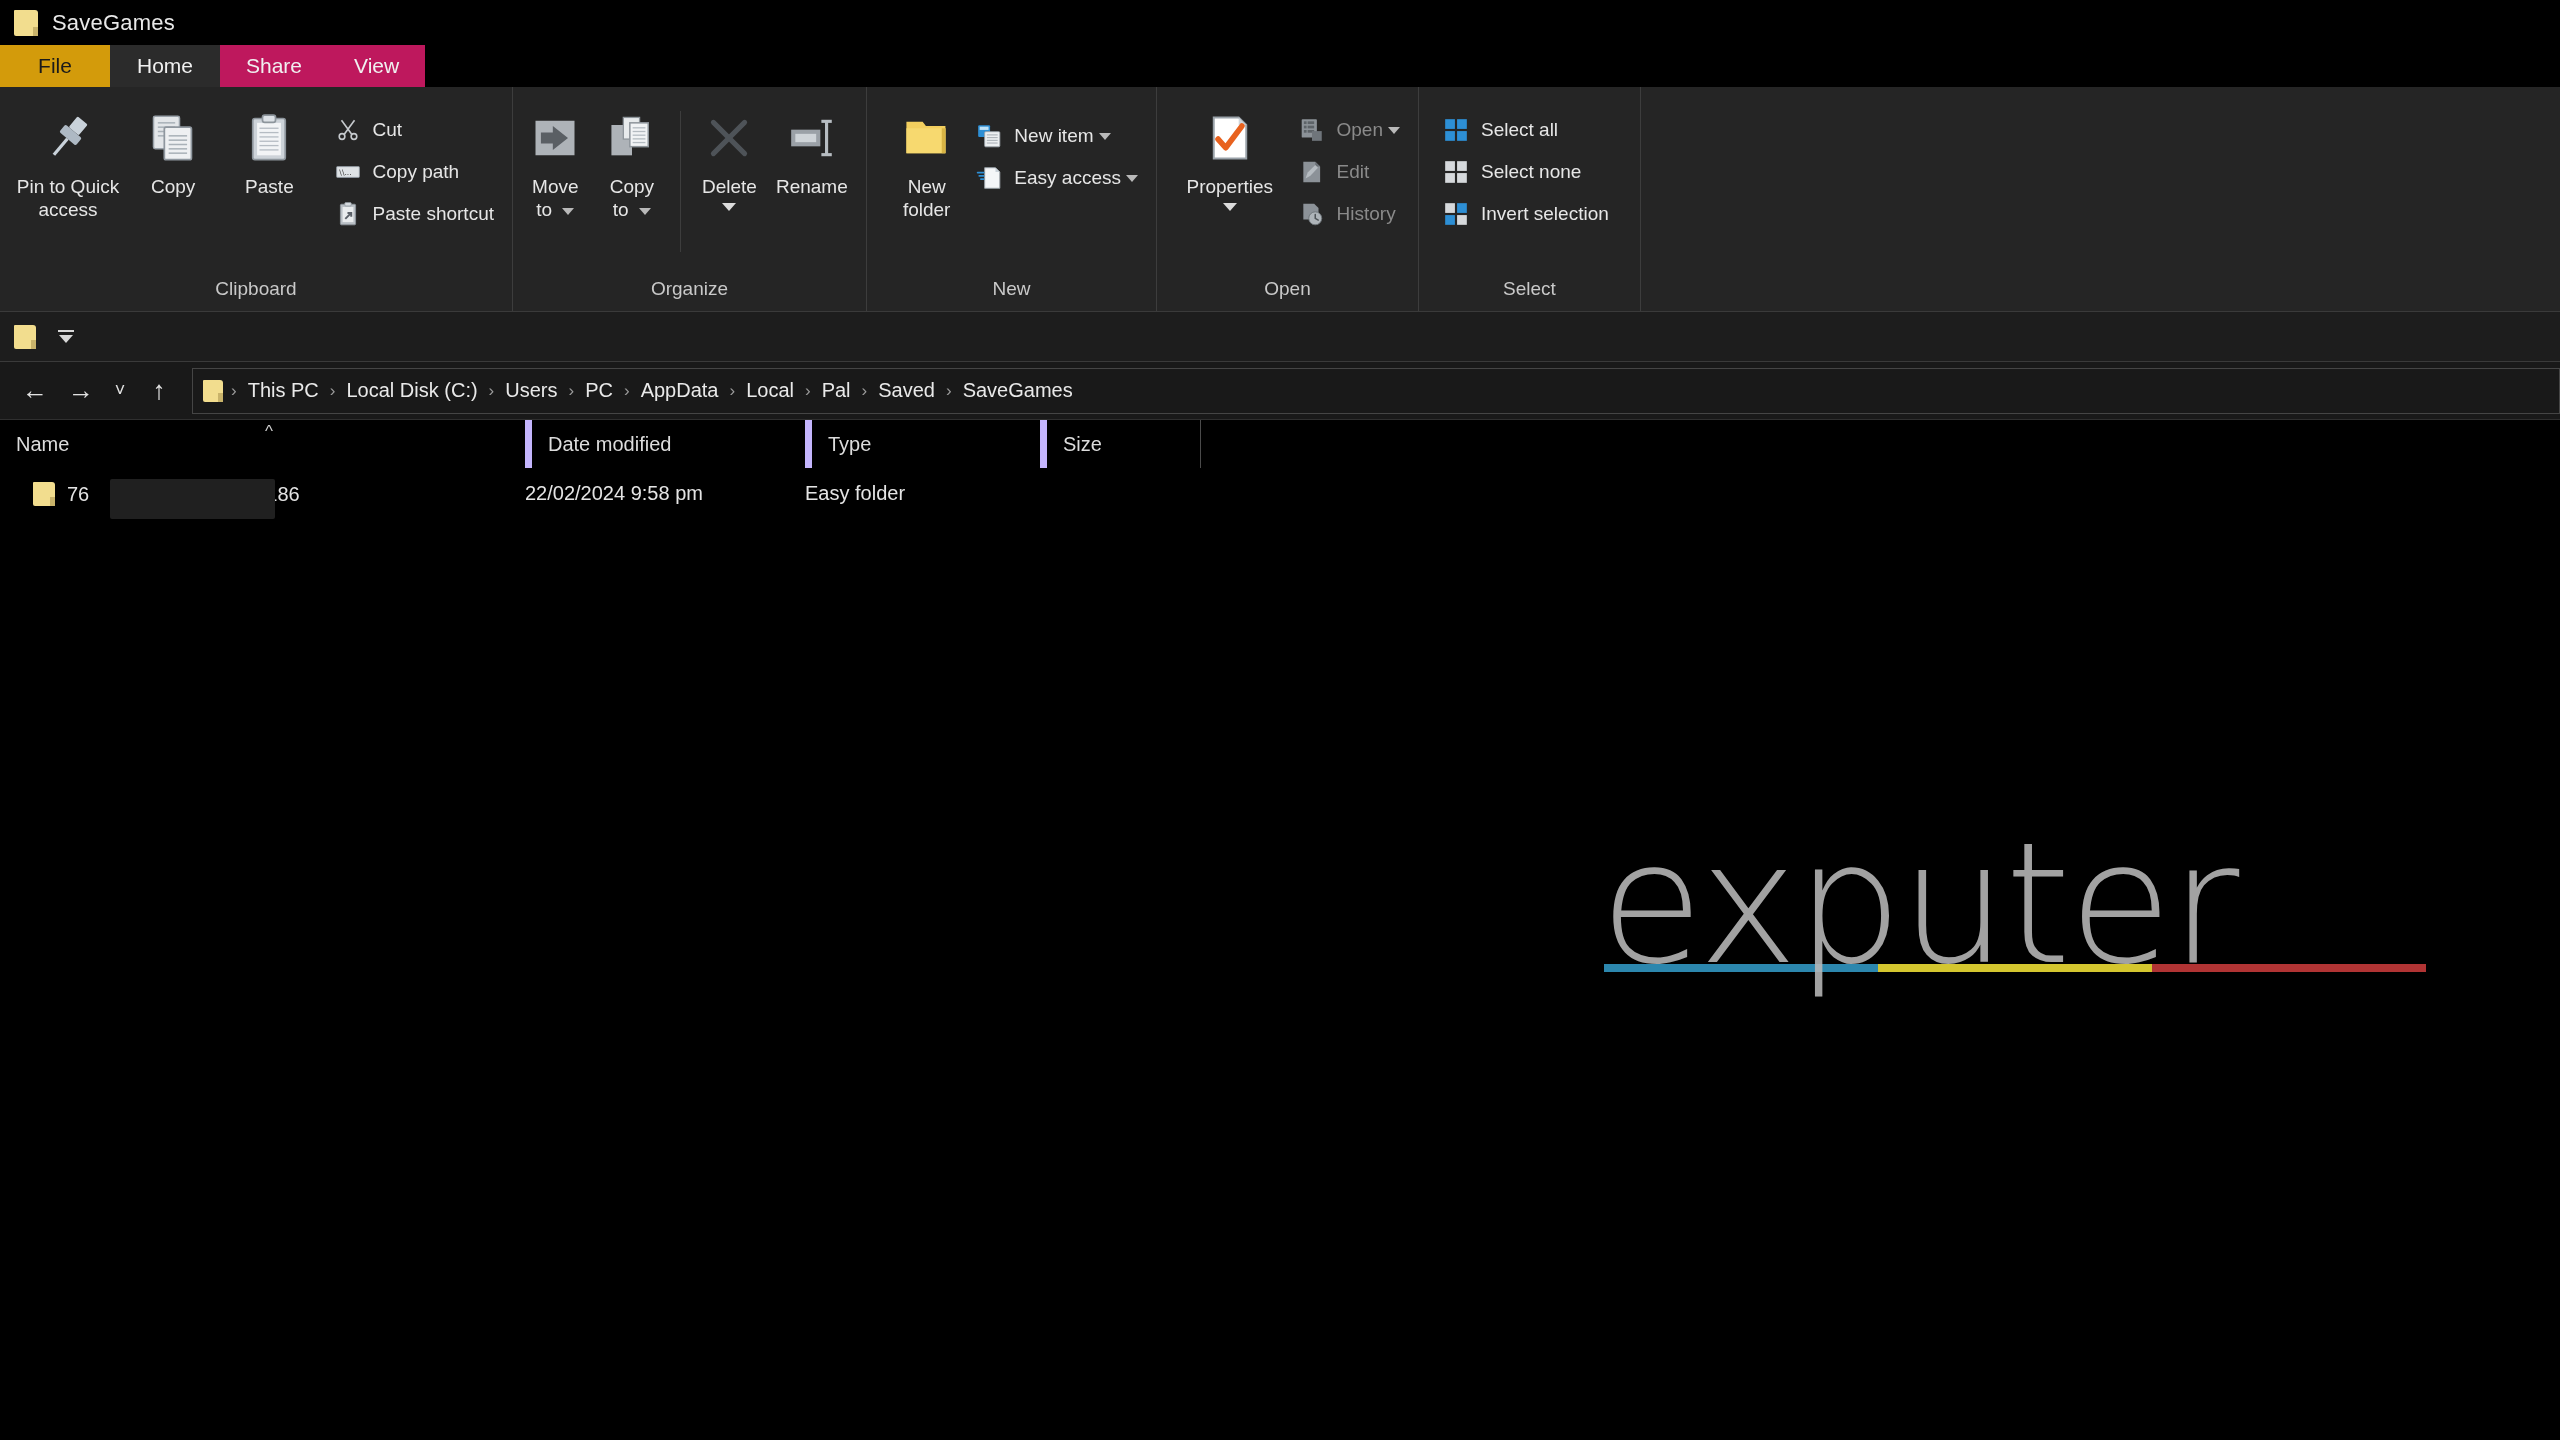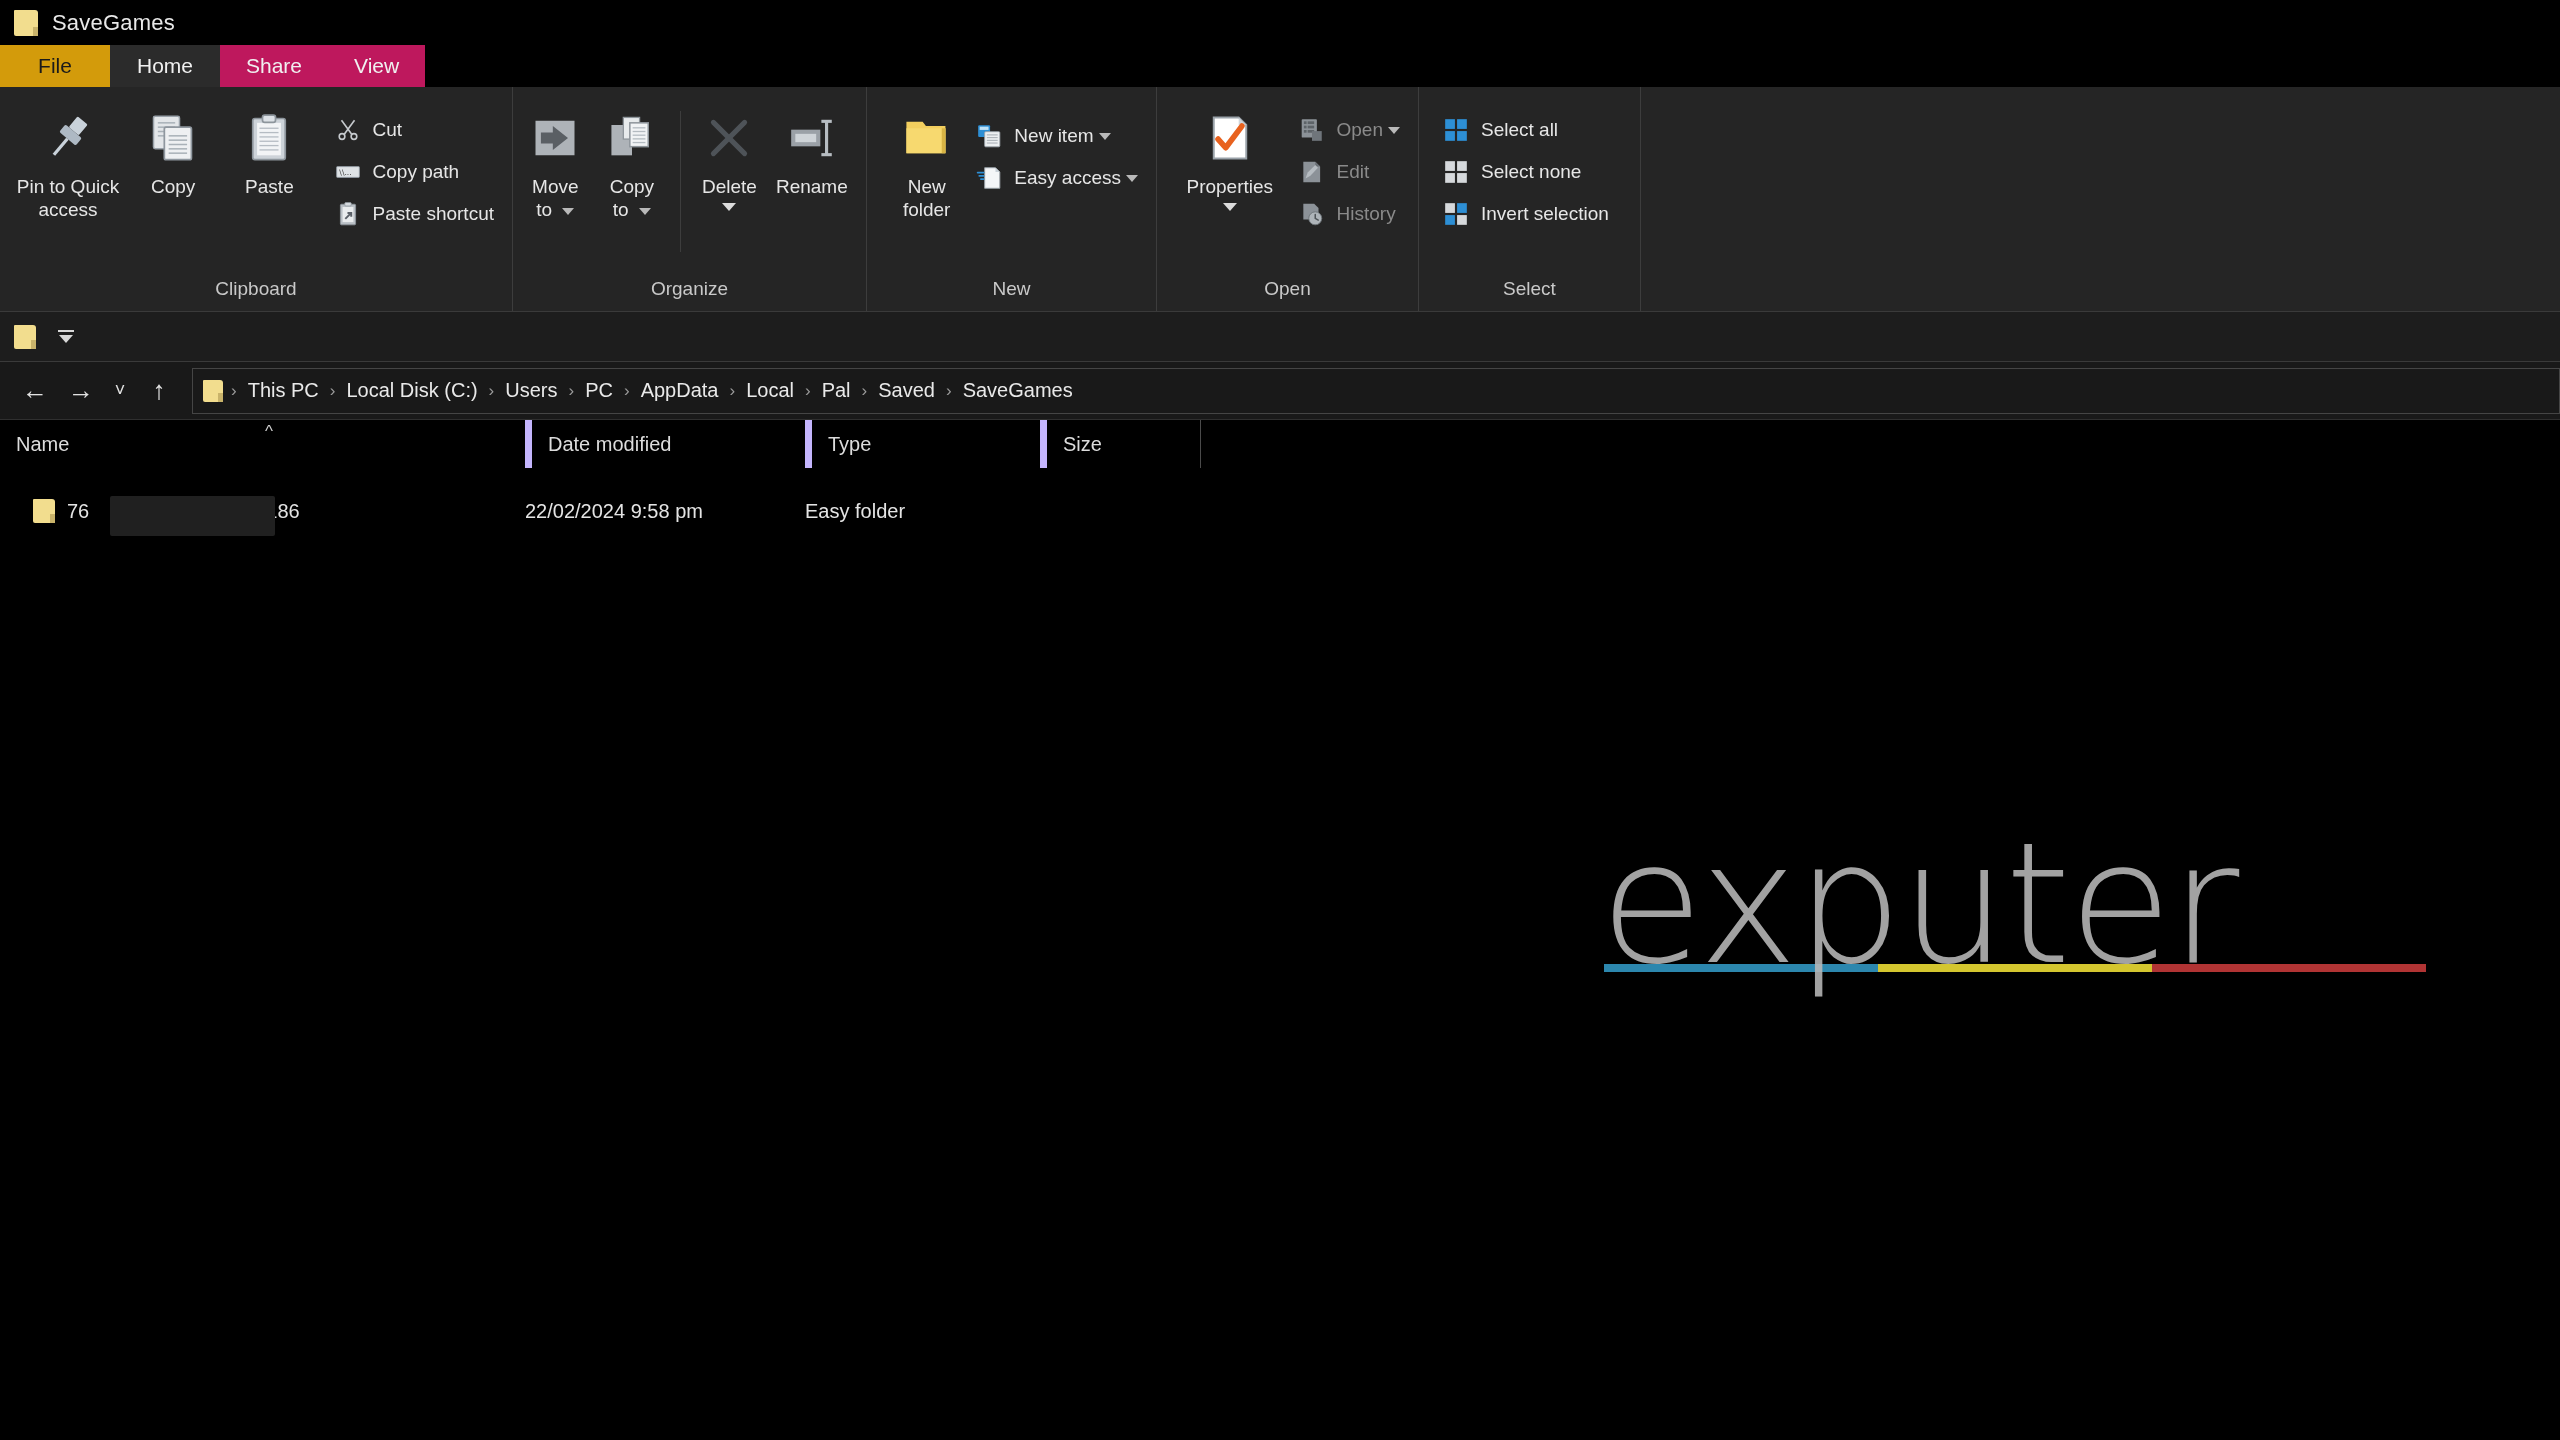--- a/index.html
+++ b/index.html
@@ -236,21 +236,21 @@
     top: 2px;
     color: #cfcfcf;
     font-size: 17px;
   }
 
   
   .filelist { background: #000000; }
   .frow {
     height: 41px;
     display: flex;
-    align-items: flex-end;
+    align-items: flex-start;
     cursor: default;
   }
   .fcell { font-size: 20px; color: #e4e4e4; display: flex; align-items: center; }
   .fname { padding-left: 33px; position: relative; }
   .fname .ico { width: 22px; height: 24px; margin-right: 12px; flex: 0 0 22px; }
   .file-glyph {
     width: 20px; height: 25px;
     background: #fbfbfb;
     position: relative;
     border-radius: 1px;

